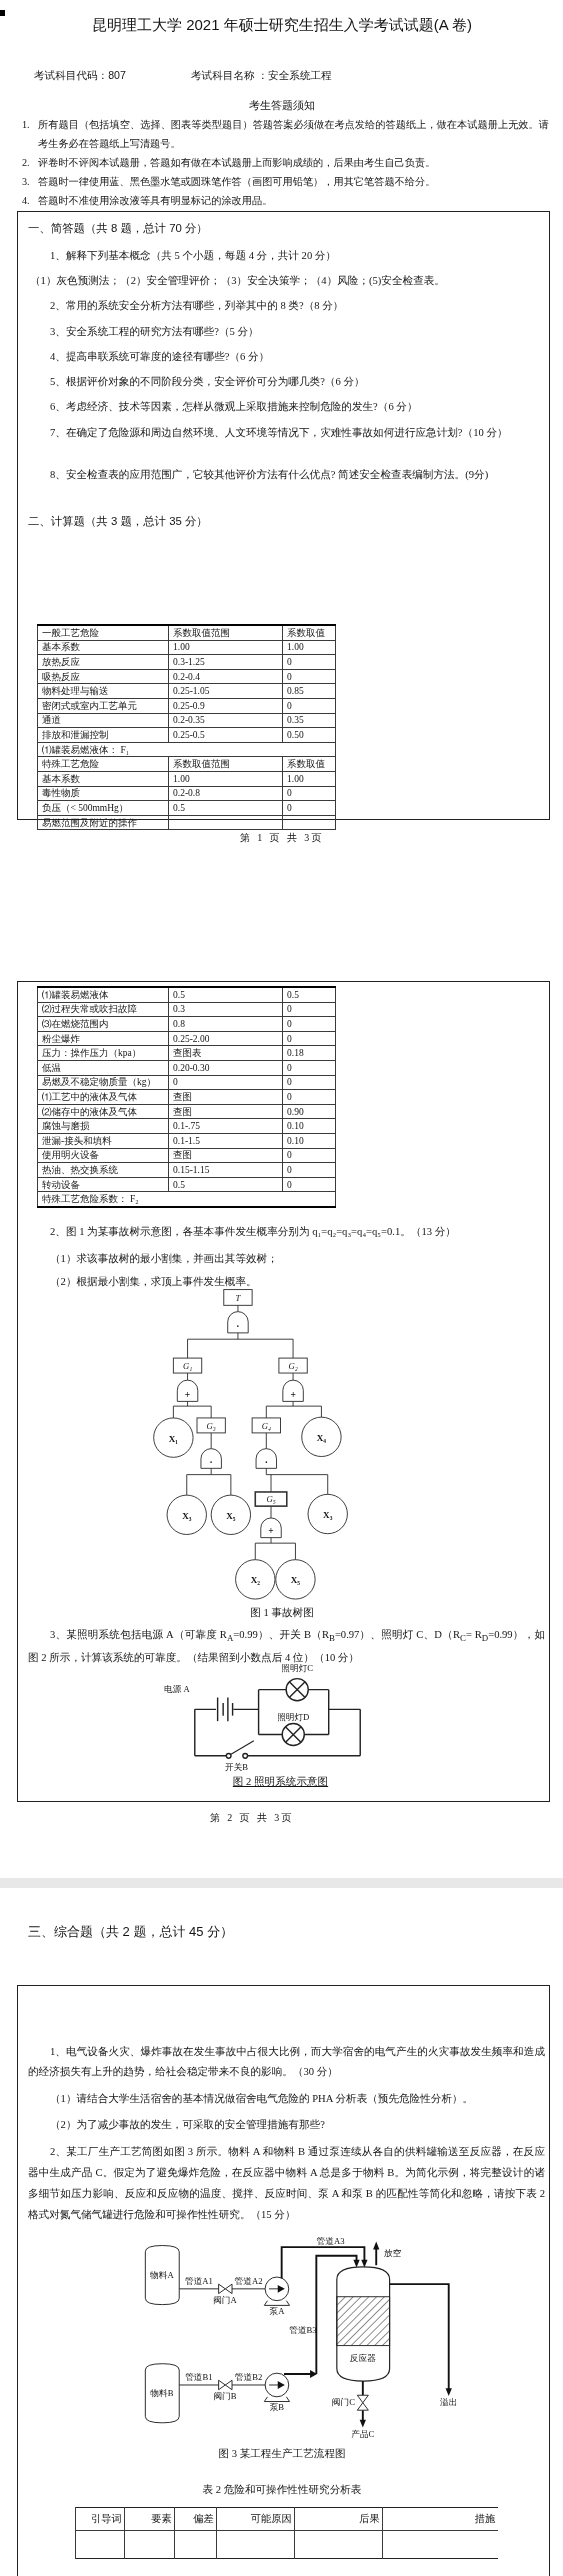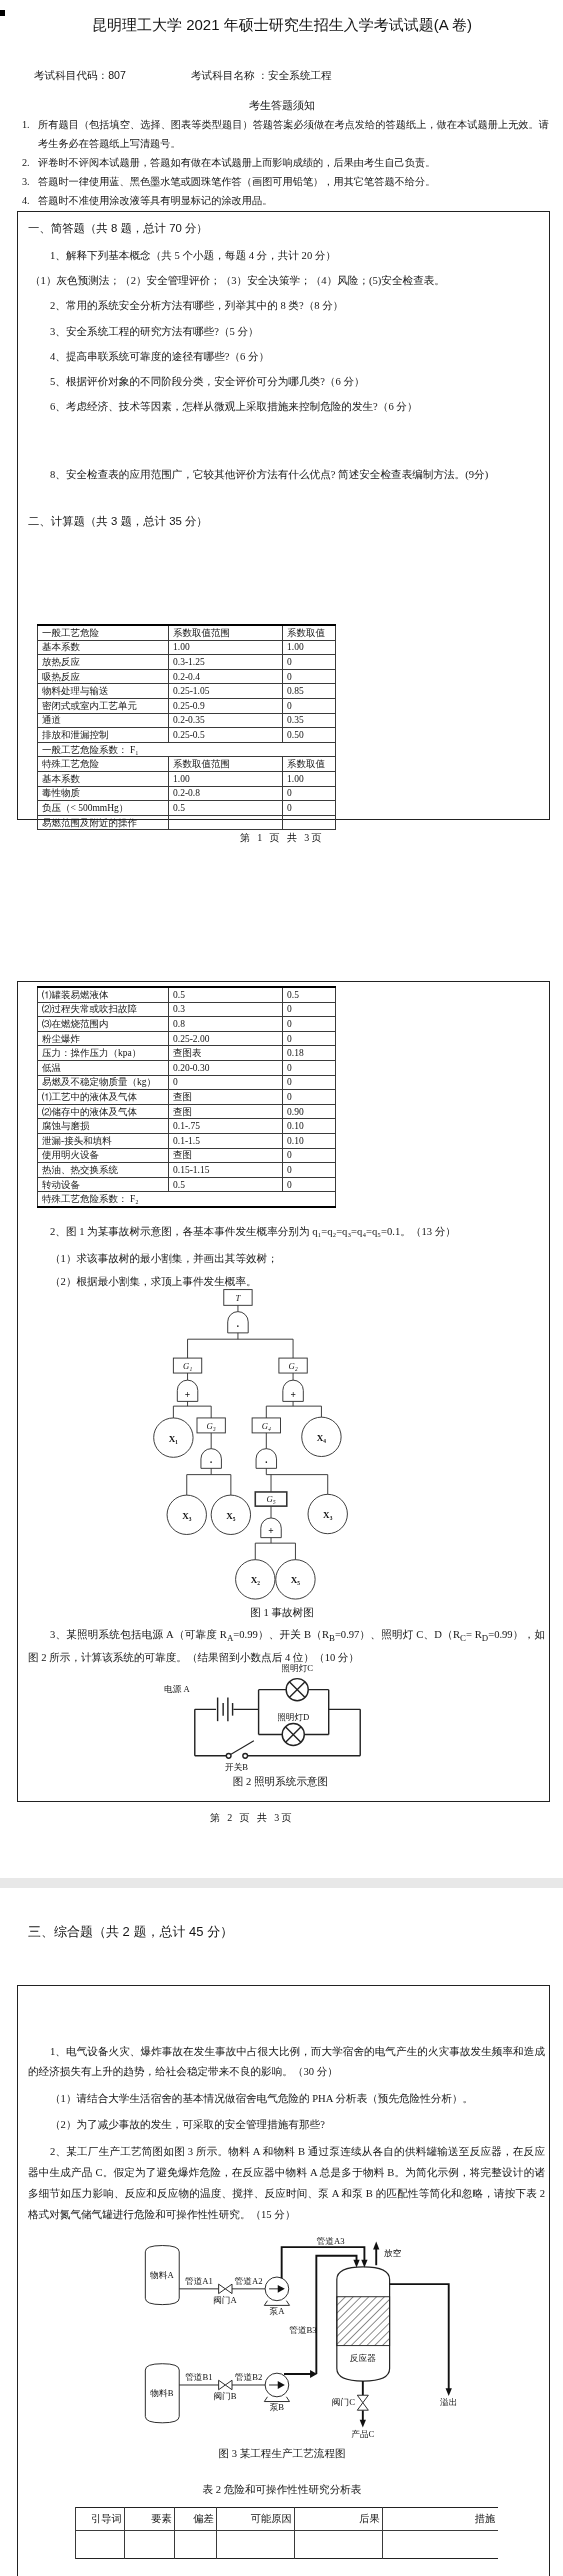--- a/index.html
+++ b/index.html
@@ -69,20 +69,21 @@
 
   <div class="abs hei" style="left:28px;top:221px;font-size:11.4px;">一、简答题（共 8 题，总计 70 分）</div>
 
   <div class="abs q indent" style="left:28px;top:246px;width:517px;">1、解释下列基本概念（共 5 个小题，每题 4 分，共计 20 分）</div>
   <div class="abs q" style="left:30px;top:271px;width:517px;">（1）灰色预测法；（2）安全管理评价；（3）安全决策学；（4）风险；(5)安全检查表。</div>
   <div class="abs q indent" style="left:28px;top:296px;width:517px;">2、常用的系统安全分析方法有哪些，列举其中的 8 类?（8 分）</div>
   <div class="abs q indent" style="left:28px;top:322px;width:517px;">3、安全系统工程的研究方法有哪些?（5 分）</div>
   <div class="abs q indent" style="left:28px;top:347px;width:517px;">4、提高串联系统可靠度的途径有哪些?（6 分）</div>
   <div class="abs q indent" style="left:28px;top:372px;width:517px;">5、根据评价对象的不同阶段分类，安全评价可分为哪几类?（6 分）</div>
   <div class="abs q indent" style="left:28px;top:397px;width:517px;">6、考虑经济、技术等因素，怎样从微观上采取措施来控制危险的发生?（6 分）</div>
+  <div class="abs q indent" style="left:28px;top:423px;width:517px;">7、在确定了危险源和周边自然环境、人文环境等情况下，灾难性事故如何进行应急计划?（10 分）</div>
   <div class="abs q indent" style="left:28px;top:465px;width:517px;">8、安全检查表的应用范围广，它较其他评价方法有什么优点? 简述安全检查表编制方法。(9分)</div>
 
   <div class="abs hei" style="left:28px;top:514px;font-size:11.4px;">二、计算题（共 3 题，总计 35 分）</div>
 
 
 
   <table class="t1 abs" style="left:37px;top:624px;">
     <colgroup>
         <col style="width:131px">
         <col style="width:114px">
@@ -127,21 +128,21 @@
         <td>0.35</td>
       </tr>
         <tr>
         <td>排放和泄漏控制</td>
         <td>0.25-0.5</td>
         <td>0.50</td>
       </tr>
       </tbody>
     <tbody>
       <tr>
-        <td colspan="3">一般工艺危险系数：  F₁</td>
+        <td colspan="3">⑴罐装易燃液体：  F₁</td>
       </tr>
     </tbody>
     <tbody>
       <tr>
         <td>特殊工艺危险</td>
         <td>系数取值范围</td>
         <td>系数取值</td>
       </tr>
     </tbody>
     <tbody>
@@ -343,21 +344,21 @@
       <line x1="113" y1="117" x2="142" y2="100" stroke-width="1.4"></line>
     </g>
     <g fill="#111">
       <text x="28" y="38">电源 A</text>
       <text x="197" y="11" text-anchor="middle">照明灯C</text>
       <text x="192" y="73" text-anchor="middle">照明灯D</text>
       <text x="120" y="137" text-anchor="middle">开关B</text>
     </g>
   </svg>
 
-  <div class="abs center figcap" style="left:0;top:1775px;width:561px;">图 2  照明系统示意图</div>
+  <div class="abs center figcap" style="left:0;top:1775px;width:561px;text-decoration:underline;">图 2  照明系统示意图</div>
 
   <div class="abs center footer" style="left:0;top:1811px;width:504px;">第 2 页 共 3页</div>
 
   <div class="abs sep" style="left:0;top:1878px;width:564px;height:10.2px;"></div>
 
   <div class="abs box" style="left:16.6px;top:1985px;width:531px;height:599px;"></div>
 
   <div class="abs hei" style="left:28px;top:1923px;font-size:13px;">三、综合题（共 2 题，总计 45 分）</div>
 
   <div class="abs q indent" style="left:28px;top:2042px;width:517px;">1、电气设备火灾、爆炸事故在发生事故中占很大比例，而大学宿舍的电气产生的火灾事故发生频率和造成的经济损失有上升的趋势，给社会稳定带来不良的影响。（30 分）</div>

